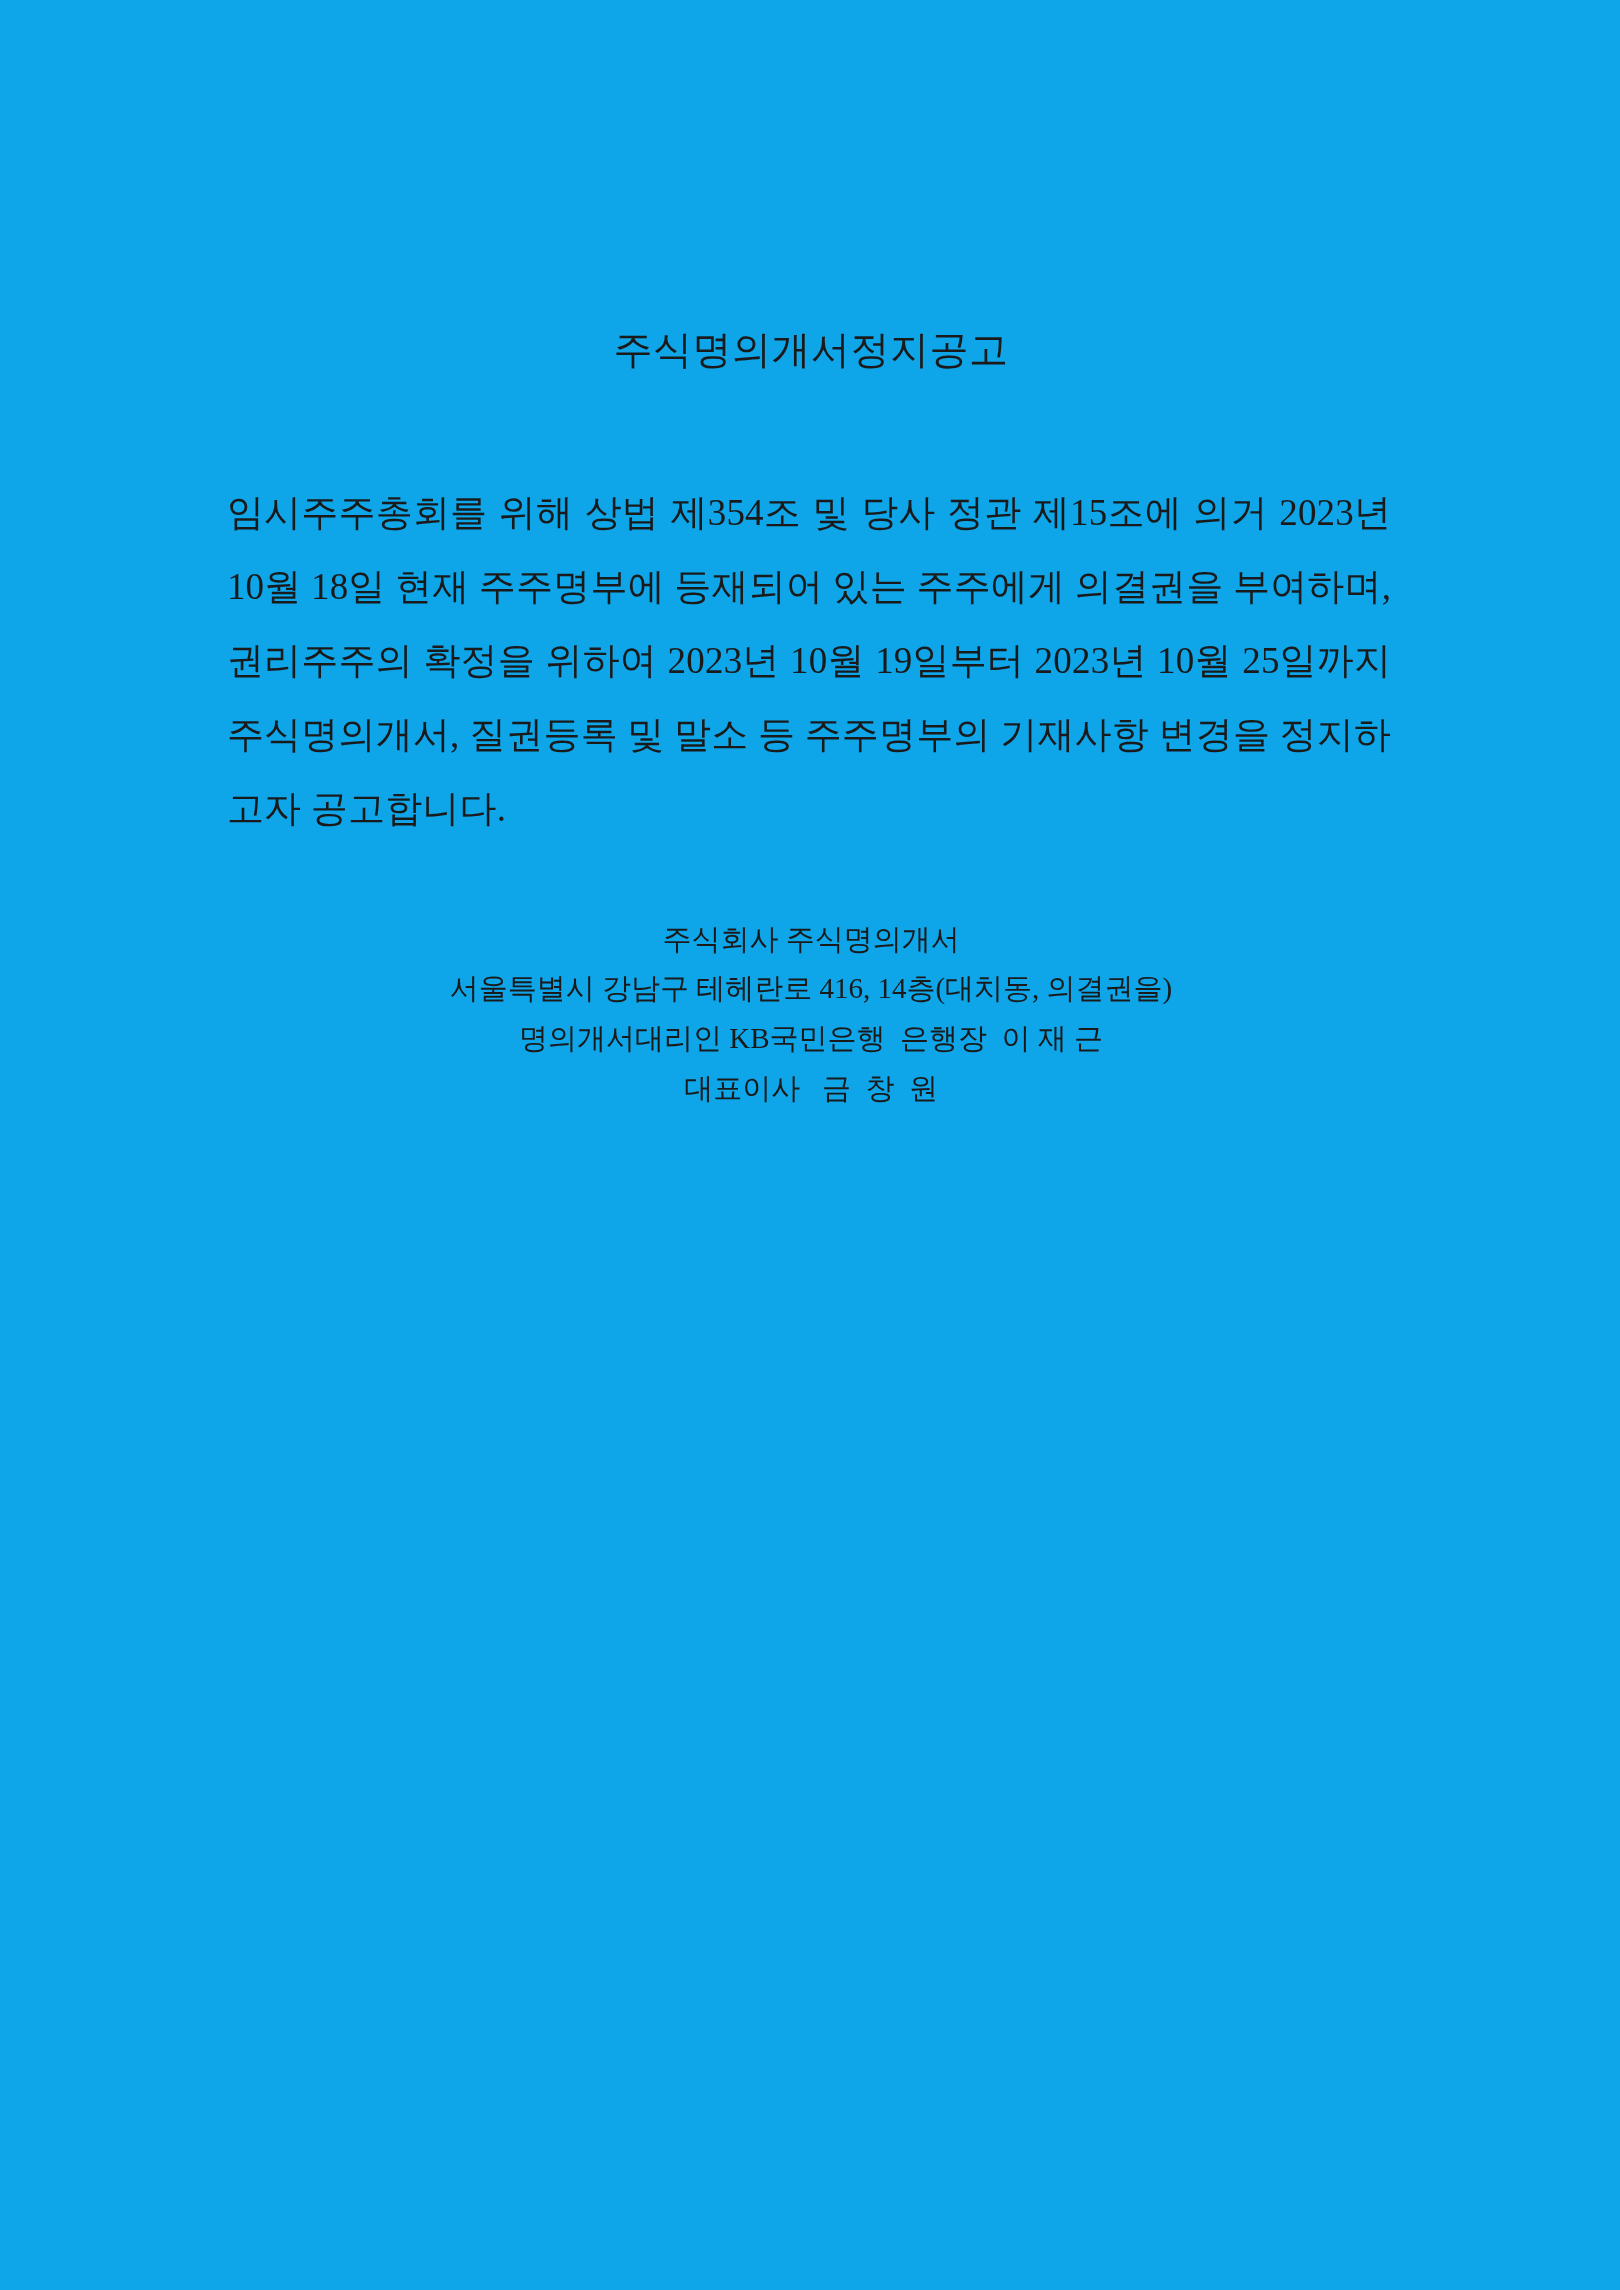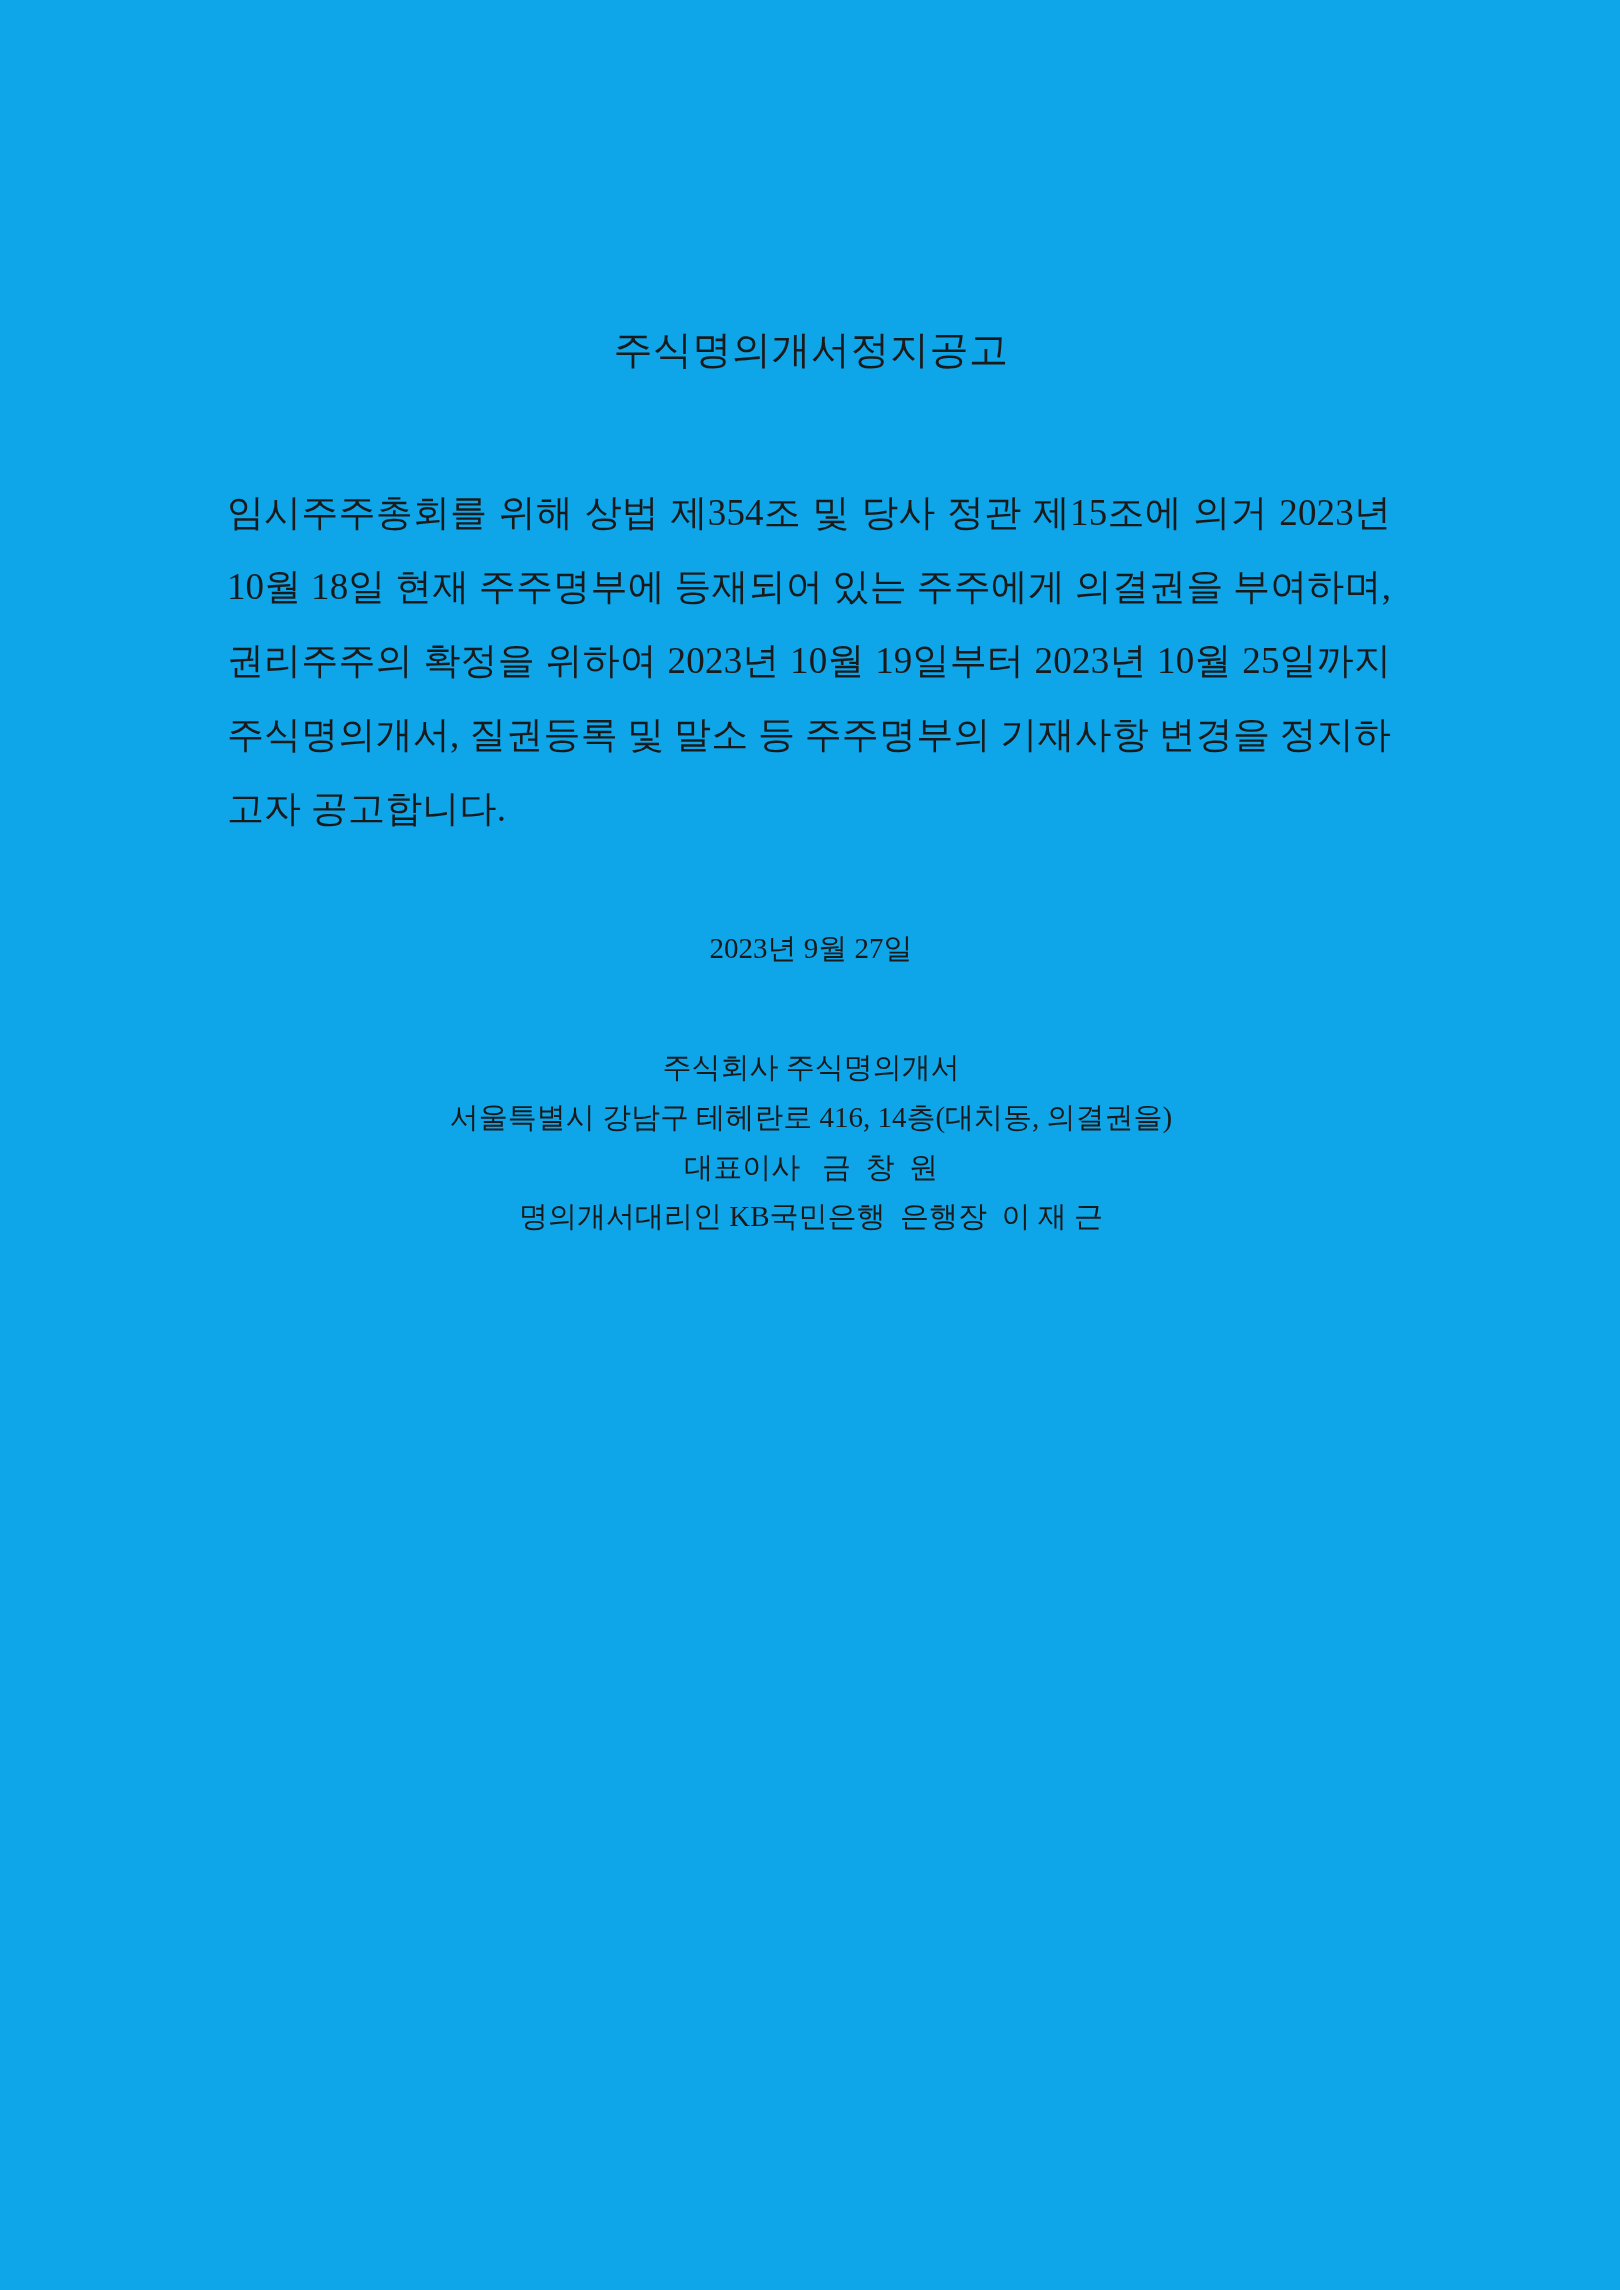--- a/index.html
+++ b/index.html
@@ -70,24 +70,23 @@
 
 <div class="page">
   <div class="content">
 
     <h1 class="doc-title">주식명의개서정지공고</h1>
 
     <div class="body-text">
       <p>임시주주총회를 위해 상법 제354조 및 당사 정관 제15조에 의거 2023년 10월 18일 현재 주주명부에 등재되어 있는 주주에게 의결권을 부여하며, 권리주주의 확정을 위하여 2023년 10월 19일부터 2023년 10월 25일까지 주식명의개서, 질권등록 및 말소 등 주주명부의 기재사항 변경을 정지하고자 공고합니다.</p>
     </div>
 
-    <div class="date-line">2023년 9월 27일</div>
 
     <div class="signature">
       <div>주식회사 주식명의개서</div>
       <div>서울특별시 강남구 테헤란로 416, 14층(대치동, 의결권을)</div>
+      <div>명의개서대리인 KB국민은행  은행장  이 재 근</div>
       <div>대표이사   금  창  원</div>
-      <div>명의개서대리인 KB국민은행  은행장  이 재 근</div>
     </div>
 
   </div>
 </div>
 
 
 </body></html>

